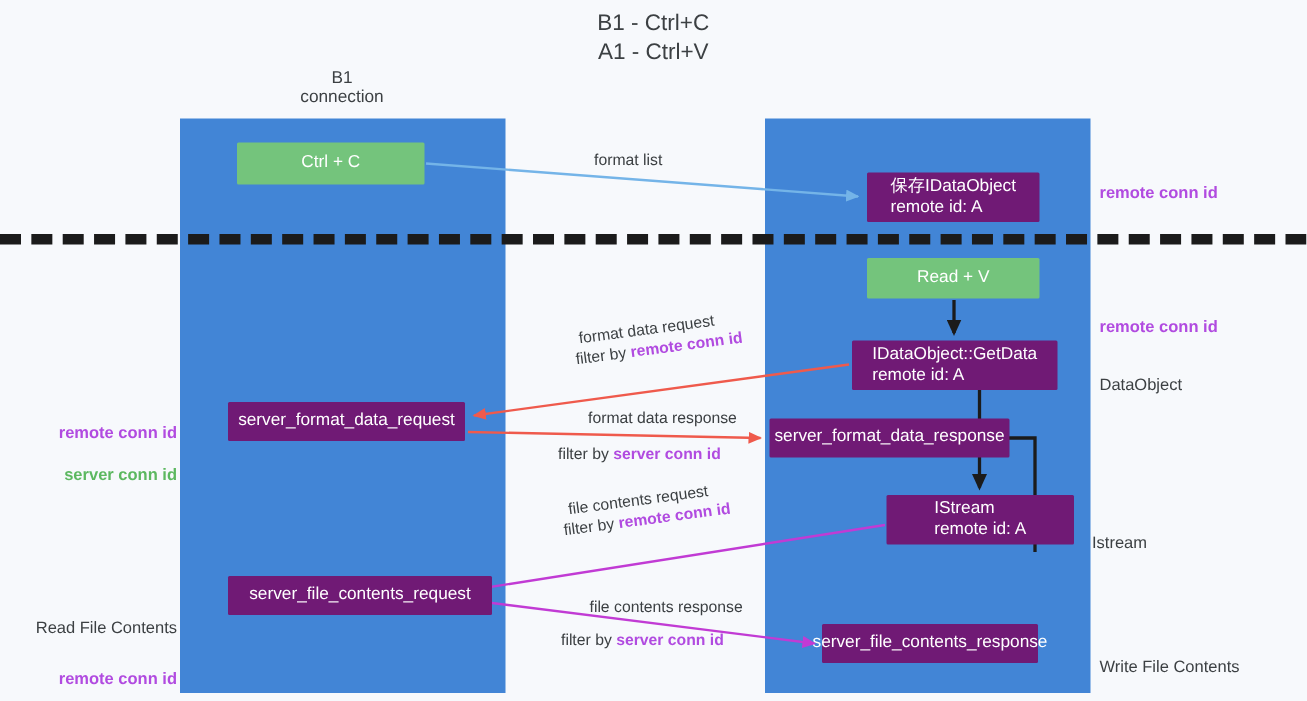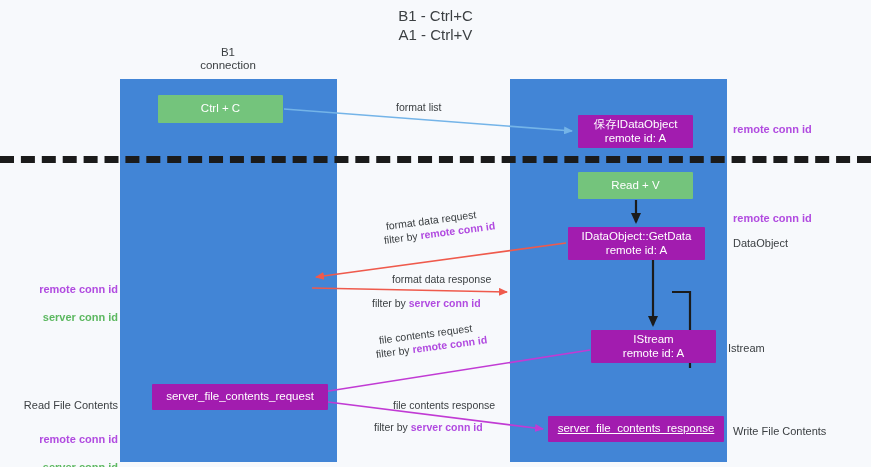--- a/index.html
+++ b/index.html
@@ -36,42 +36,42 @@
   
   #divider{
     left:0;top:156px;width:871px;height:0;
     border-top:7px dashed #1b1b1b;
   }
 
   
   .node{
     box-sizing:border-box;
     display:flex;align-items:center;justify-content:center;
-    text-align:center;color:#ffffff;font-size:11.5px;line-height:13.5px;
+    text-align:left;color:#ffffff;font-size:11.5px;line-height:13.5px;
     white-space:pre-line;
     border-radius:1px;
   }
   .green{background:#74c47c;}
-  .orange{background:#a21caf;}
+  .orange{background:#701a75;}
 
   #n-ctrlc{left:158px;top:95px;width:125px;height:28px;}
   #n-save{left:578px;top:115px;width:115px;height:33px;}
   #n-ctrlv{left:578px;top:172px;width:115px;height:27px;}
   #n-getdata{left:568px;top:227px;width:137px;height:33px;}
   #n-sfdreq{left:152px;top:268px;width:158px;height:26px;}
   #n-sfdres{left:513px;top:279px;width:160px;height:26px;}
   #n-istream{left:591px;top:330px;width:125px;height:33px;}
   #n-sfcreq{left:152px;top:384px;width:176px;height:26px;}
-  #n-sfcres{left:548px;top:416px;width:176px;height:26px;text-decoration:underline;}
+  #n-sfcres{left:548px;top:416px;width:144px;height:26px;}
 
   
   .ann{font-size:11px;line-height:14px;color:#3c4043;white-space:pre-line;}
   .c-purple{color:#b14be0;font-weight:bold;}
   .c-green{color:#5cb860;font-weight:bold;}
-  .c-dark{color:#3c4043;font-weight:normal;}
+  .c-dark{color:#3c4043;font-weight:normal;margin-top:14px;}
 
   #ann-r1{left:733px;top:122px;}
   #ann-r2{left:733px;top:211px;}
   #ann-r3{left:733px;top:236px;}
   #ann-r4{left:728px;top:341px;}
   #ann-r5{left:733px;top:424px;}
 
   #ann-l1{left:20px;top:268px;text-align:right;width:98px;}
   #ann-l2{left:20px;top:384px;text-align:right;width:98px;}
 
@@ -142,20 +142,22 @@
   </svg>
 
   <div class="abs" id="divider"></div>
 
   <div class="abs node green" id="n-ctrlc">Ctrl + C</div>
   <div class="abs node orange" id="n-save">保存IDataObject
 remote id: A</div>
   <div class="abs node green" id="n-ctrlv">Read + V</div>
   <div class="abs node orange" id="n-getdata">IDataObject::GetData
 remote id: A</div>
+  <div class="abs node orange" id="n-sfdreq">server_format_data_request</div>
+  <div class="abs node orange" id="n-sfdres">server_format_data_response</div>
   <div class="abs node orange" id="n-istream">IStream
 remote id: A</div>
   <div class="abs node orange" id="n-sfcreq">server_file_contents_request</div>
   <div class="abs node orange" id="n-sfcres">server_file_contents_response</div>
 
   <div class="abs elabel" id="el-formatlist">format list</div>
 
   <div class="abs elabel" id="el-fdreq">format data request</div>
   <div class="abs elabel" id="el-fdreq2"><span>filter by </span><span class="hl-purple">remote conn id</span></div>
 

